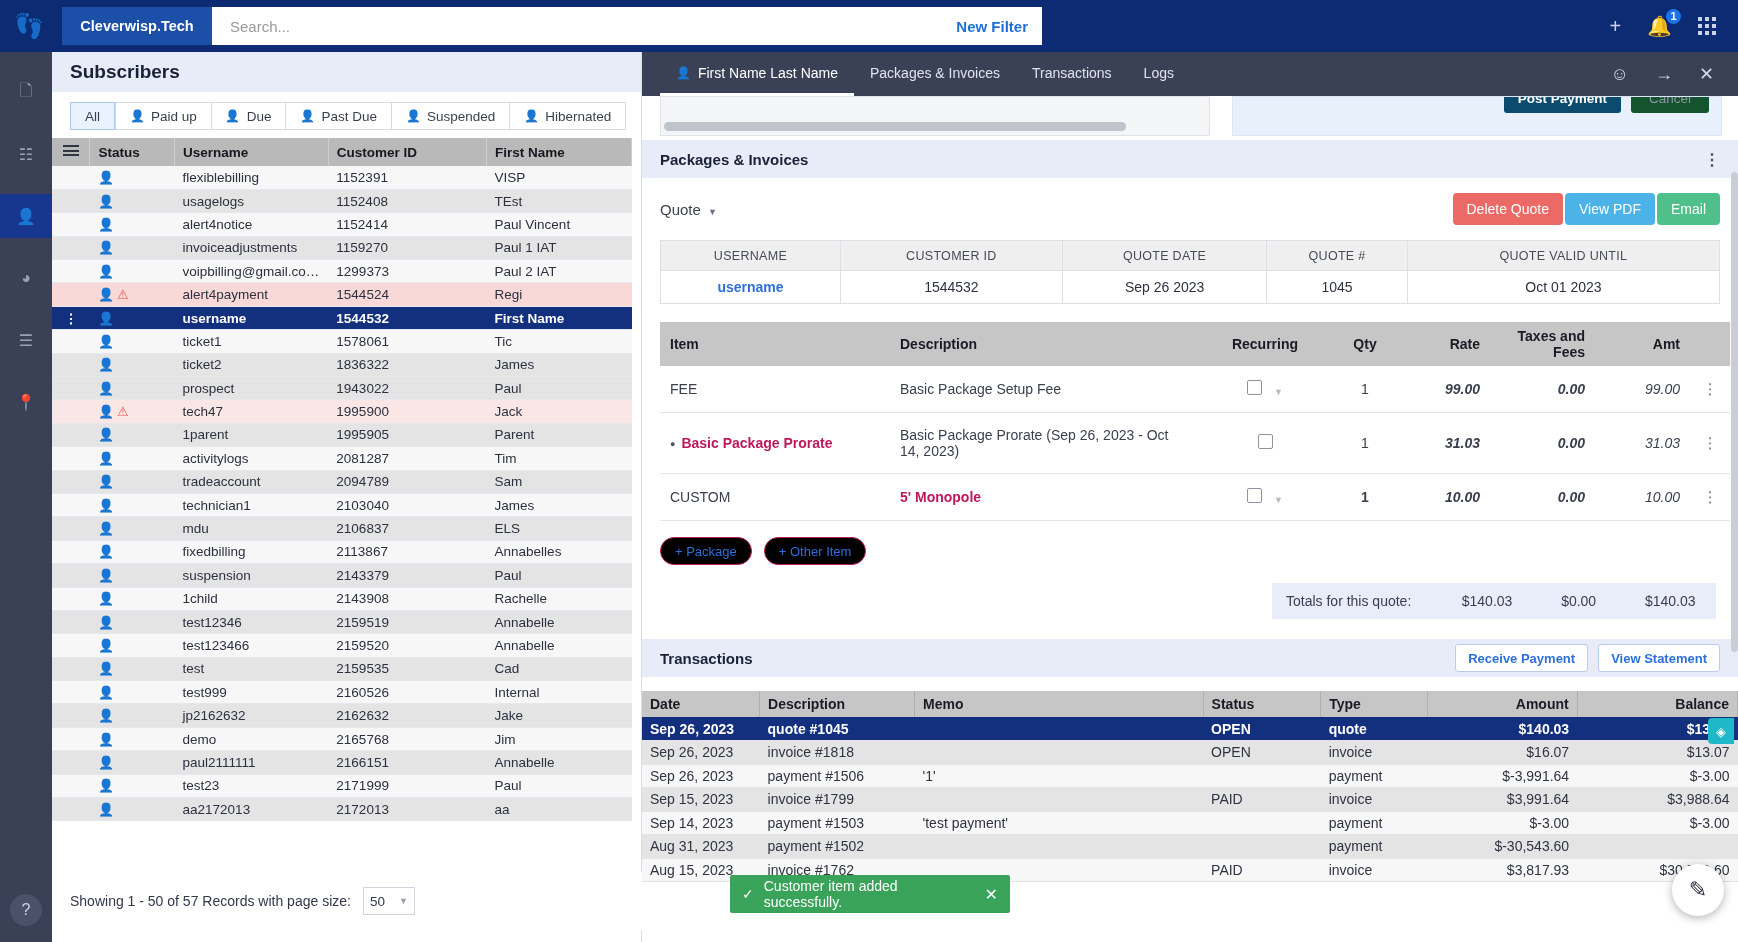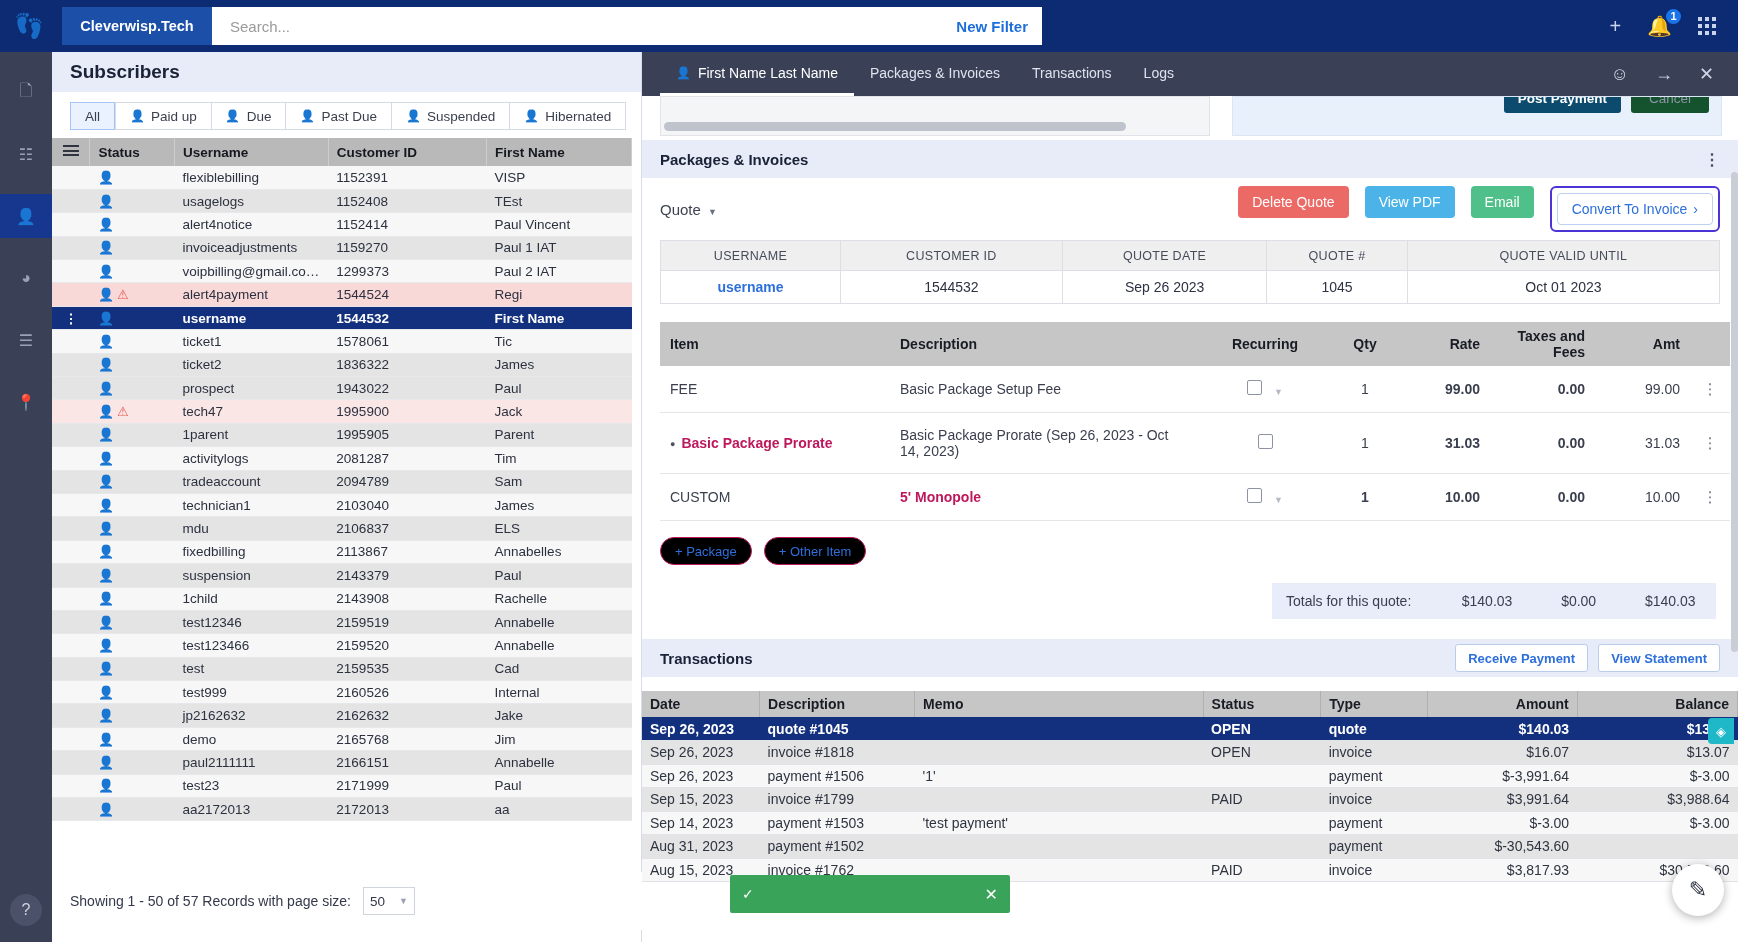--- a/index.html
+++ b/index.html
@@ -169,21 +169,21 @@
 
   .sec-head {
     height: 38px; background: #e8ecf8; display: flex; align-items: center; padding: 0 18px;
     font-size: 15px; font-weight: bold; color: #1a2238;
   }
   .sec-head .kebab { margin-left: auto; color: #4a5166; cursor: pointer; font-size: 16px; }
 
   #quote-bar { height: 62px; display: flex; align-items: center; padding: 0 18px; }
   #quote-label { font-size: 15px; color: #3d4251; cursor: pointer; }
   #quote-label .cav { font-size: 9px; color: #6b7183; margin-left: 3px; }
-  #quote-actions { margin-left: auto; display: flex; align-items: flex-start; gap: 16px; }
+  #quote-actions { margin-left: auto; display: flex; align-items: center; gap: 2px; }
   .qbtn {
     height: 32px; padding: 0 14px; display: flex; align-items: center; justify-content: center;
     font-size: 14px; color: #fff; border-radius: 4px; cursor: pointer;
   }
   #btn-delete { background: #ec6a66; }
   #btn-pdf { background: #4bb3e8; }
   #btn-email { background: #4fc08a; }
   #convert-wrap {
     border: 2px solid #4b34d6; border-radius: 6px; padding: 5px; display: flex;
   }
@@ -207,21 +207,21 @@
     background: #c6c6c6; color: #191c24; font-size: 14px; font-weight: bold; height: 44px;
     padding: 0 10px; text-align: left; vertical-align: middle;
   }
   table.items th.c { text-align: center; }
   table.items th.r { text-align: right; }
   table.items td {
     font-size: 14px; color: #3a3f4e; padding: 14px 10px; border-bottom: 1px solid #e4e6ea;
     vertical-align: middle;
   }
   table.items td.c { text-align: center; }
-  table.items td.r { text-align: right; }
+  table.items td.r { text-align: right; font-style: italic; }
   .blue { color: #be185d; font-weight: bold; }
   .bluew { color: #1667d6; }
   .chk { width: 15px; height: 15px; border: 1.6px solid #8d93a2; border-radius: 2px; display: inline-block; cursor: pointer; }
   .cav-sm { color: #b4b9c4; font-size: 9px; margin-left: 12px; }
   .dot { color: #4a5160; font-size: 9px; margin-right: 6px; vertical-align: middle; }
   .kebab-row { color: #6c7280; cursor: pointer; font-size: 15px; }
 
   #add-row { display: flex; gap: 12px; padding: 16px 18px 0 18px; }
   .addbtn {
     border: 1px solid #be185d; color: #2d6fdb; background: #000000; border-radius: 16px; height: 28px;
@@ -619,26 +619,20 @@
 
   <div id="quote-bar">
     <div id="quote-label">
       <span>Quote</span>
       <span class="cav">▼</span>
     </div>
     <div id="quote-actions">
       <div class="qbtn" id="btn-delete">Delete Quote</div>
       <div class="qbtn" id="btn-pdf">View PDF</div>
       <div class="qbtn" id="btn-email">Email</div>
-      <div id="convert-wrap">
-        <div id="btn-convert">
-          <span>Convert To Invoice</span>
-          <span>›</span>
-        </div>
-      </div>
     </div>
   </div>
 
   <table class="qinfo">
     <thead>
         <tr id="qinfo-head">
           <th>USERNAME</th>
           <th>CUSTOMER ID</th>
           <th>QUOTE DATE</th>
           <th>QUOTE #</th>
@@ -810,17 +804,18 @@
           <td class="tw-bal r">$30,543.60</td>
         </tr>
       </tbody>
   </table>
 
   <div id="scrollbar-right"></div>
 </div>
 
 <div id="toast">
   <span>✓</span>
+  <span>Customer item added successfully.</span>
   <span class="x">✕</span>
 </div>
 
 <div id="fab-1">◈</div>
 <div id="fab-2">✎</div>
 
 </body></html>

